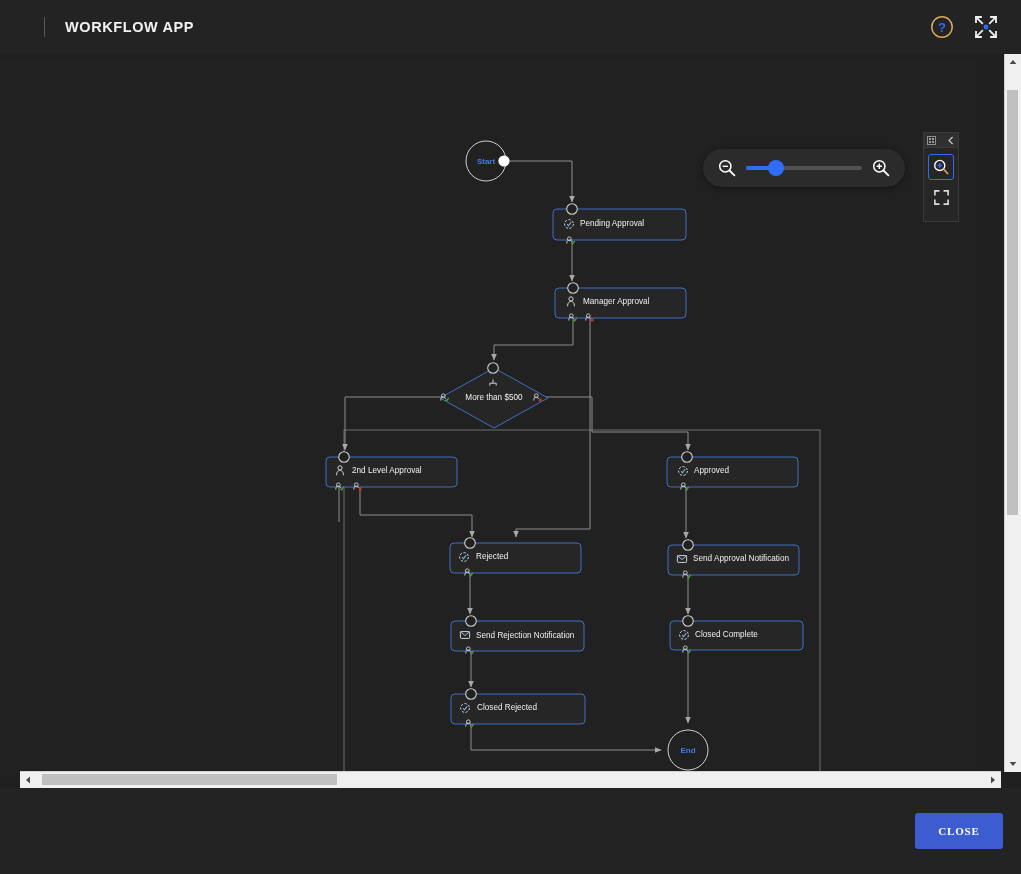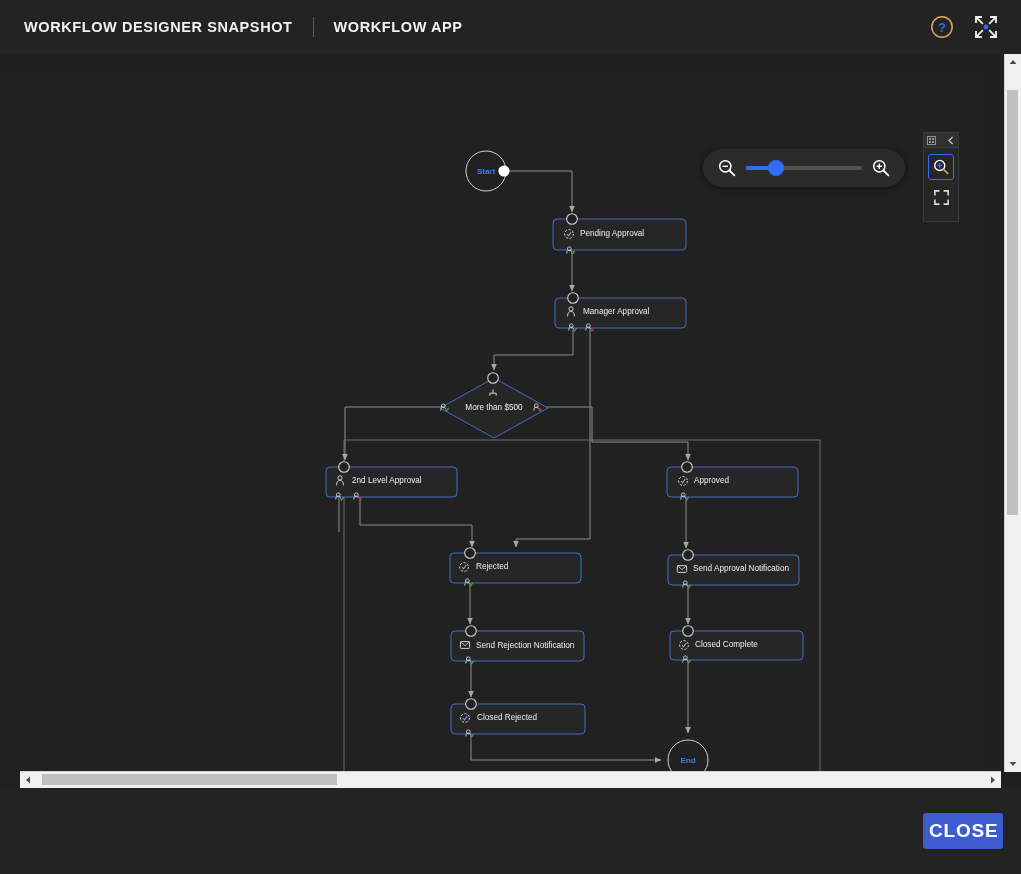--- a/index.html
+++ b/index.html
@@ -64,21 +64,21 @@
 
   
   .canvas-wrap {
     position: relative;
     flex: 1 1 auto;
     background: #202020;
     overflow: hidden;
   }
   .canvas {
     position: absolute;
-    left: 0; top: 16px;
+    left: 0; top: 6px;
     width: 982px;
     height: 718px;
     background: #212121;
     overflow: hidden;
   }
   .canvas svg { display: block; }
 
   
   .zoom-pill {
     position: absolute;
@@ -204,30 +204,30 @@
     height: 86px;
     flex: 0 0 86px;
     background: #232323;
     display: flex;
     align-items: center;
     justify-content: flex-end;
     padding-right: 18px;
     box-sizing: border-box;
   }
   .close-btn {
-    width: 80px;
+    width: 88px;
     height: 36px;
     background: #3d5cd0;
     color: #fff;
     border: none;
     border-radius: 3px;
-    font-size: 19px;
+    font-size: 11px;
     font-weight: bold;
     letter-spacing: 0.8px;
-    font-family: Liberation Sans, sans-serif;
+    font-family: Liberation Serif, serif;
     cursor: pointer;
   }
 
   
   .node-label {
     font-family: "Liberation Sans", sans-serif;
     font-size: 8.2px;
     fill: #efefef;
   }
   .terminal-label {
@@ -241,21 +241,20 @@
     font-size: 8.2px;
     fill: #efefef;
   }
 </style>
 </head>
 <body>
 
 <div class="app">
 
   <div class="header">
-    <span class="title-main">WORKFLOW DESIGNER SNAPSHOT</span>
     <span class="title-sep"></span>
     <span class="title-sub">WORKFLOW APP</span>
     <span class="header-spacer"></span>
 
     <span class="hdr-icon">
       <svg width="24" height="24" viewBox="0 0 24 24">
         <circle cx="12" cy="12" r="10.2" fill="none" stroke="#d9a85c" stroke-width="1.5"></circle>
         <text x="12" y="16.6" text-anchor="middle" font-family="Liberation Sans, sans-serif" font-size="13" font-weight="bold" fill="#2f6df6">?</text>
       </svg>
     </span>

